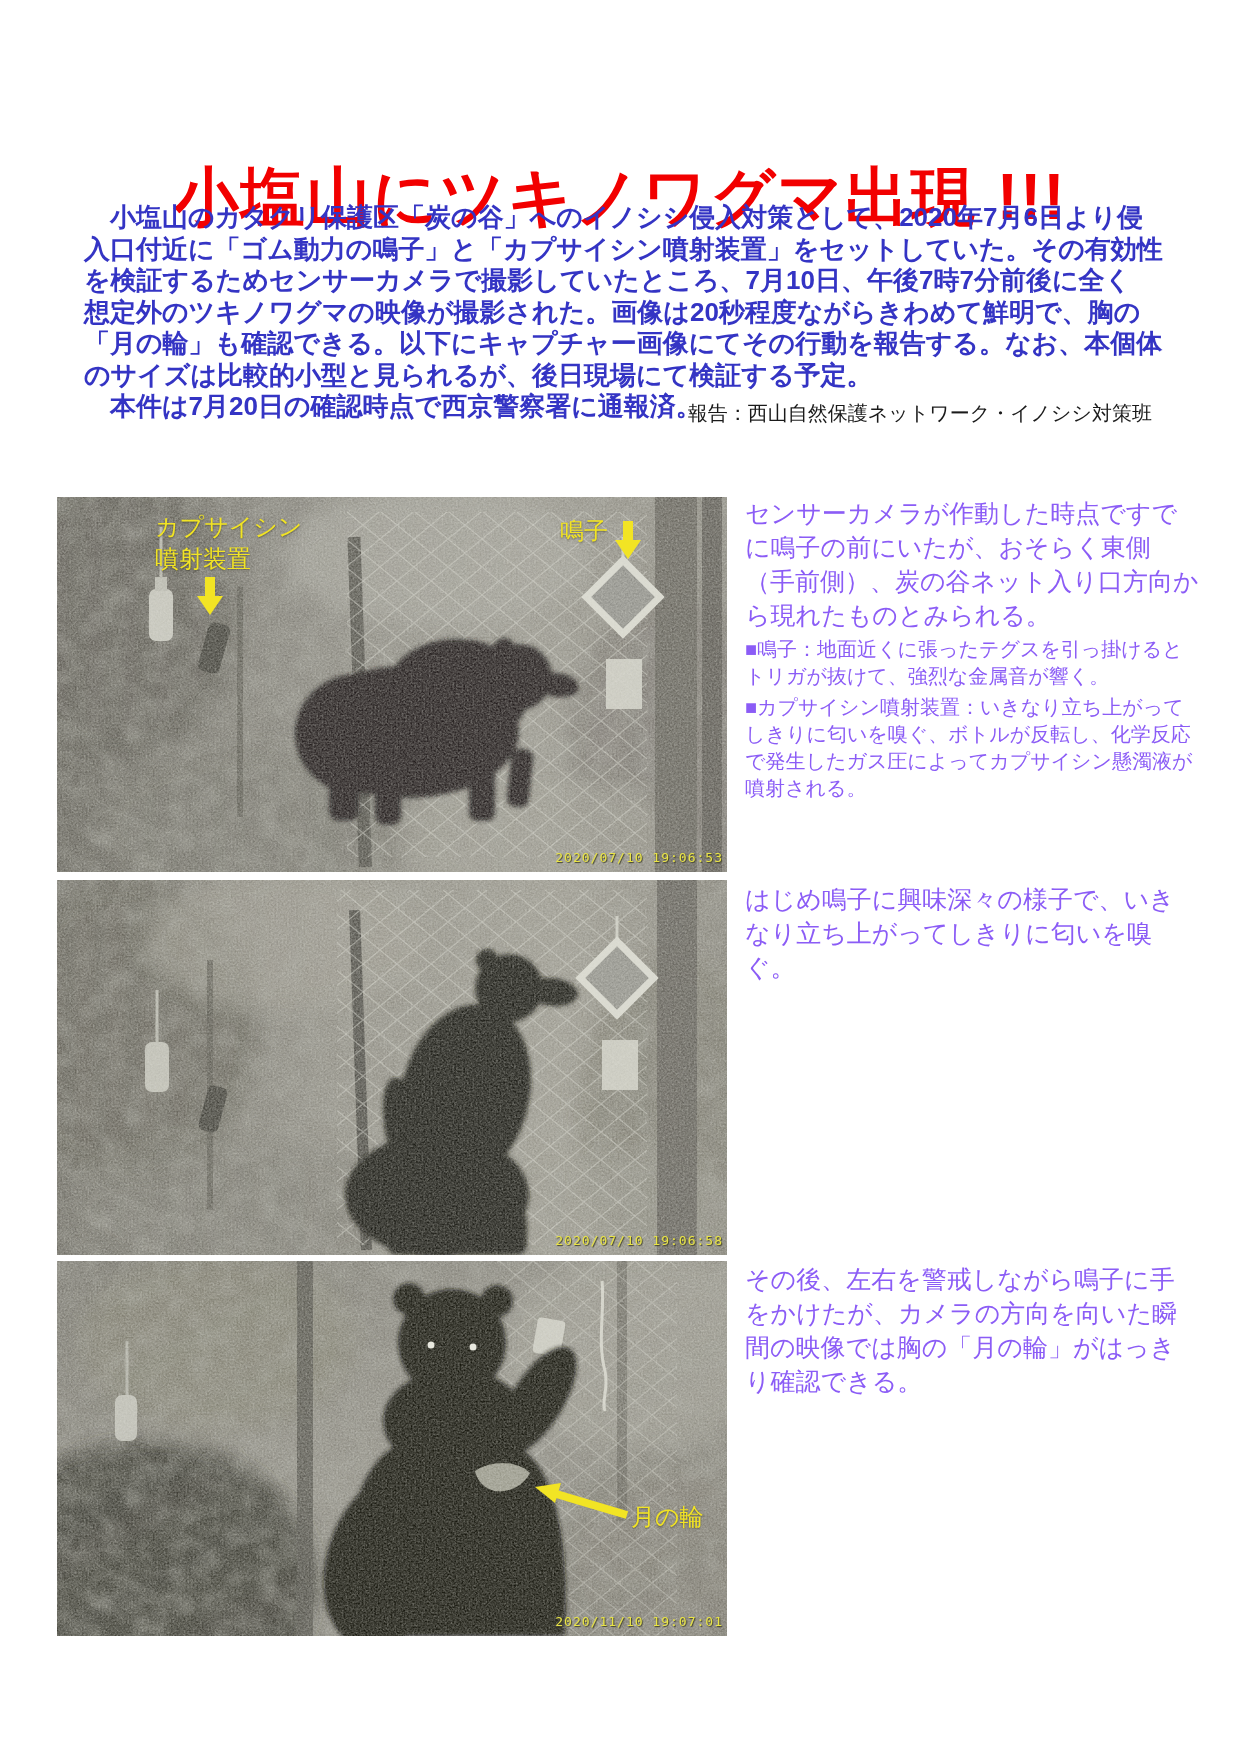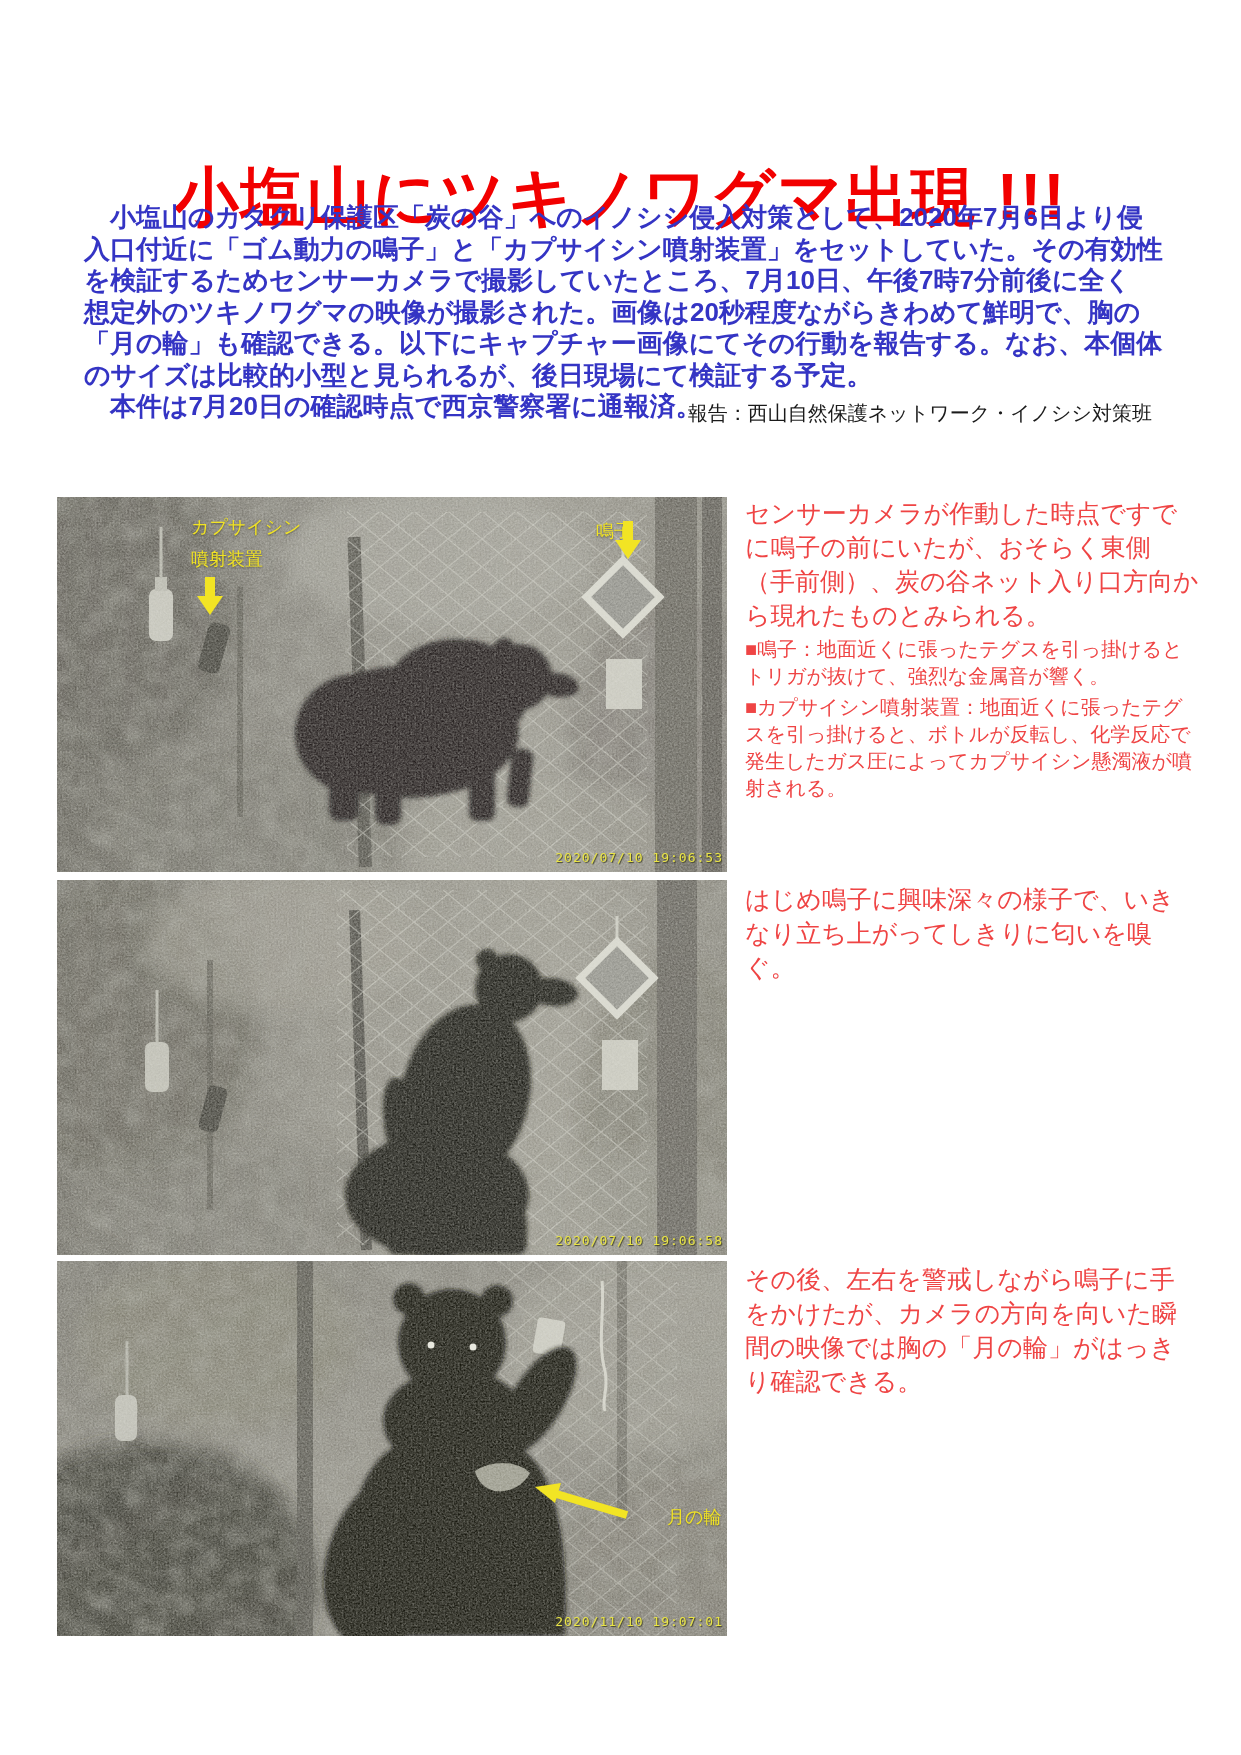--- a/index.html
+++ b/index.html
@@ -13,24 +13,24 @@
   .attribution{position:absolute;top:400px;left:84px;width:1068px;text-align:right;
          color:#1a1a1a;font-size:20px;}
   .photo{position:absolute;left:57px;width:670px;height:375px;overflow:hidden;background:#8c8c85;}
   #photo1{top:497px}
   #photo2{top:880px}
   #photo3{top:1261px}
   .photo svg.scene{position:absolute;left:0;top:0;}
   .ts{position:absolute;right:4px;bottom:7px;color:#e9e446;
       font-family:"DejaVu Sans Mono",monospace;font-size:13px;letter-spacing:1px;
       text-shadow:1px 1px 1px #44442a;white-space:nowrap;}
-  .ph-label{position:absolute;color:#f2e424;font-size:18px;line-height:32px;
-      white-space:pre-line;text-shadow:0 1px 2px rgba(40,40,20,.55);margin-left:36px;}
+  .ph-label{position:absolute;color:#f2e424;font-size:24px;line-height:32px;
+      white-space:pre-line;text-shadow:0 1px 2px rgba(40,40,20,.55);}
   .arrow-overlay{position:absolute;}
-  .note{position:absolute;left:745px;width:455px;color:#ef4444;}
+  .note{position:absolute;left:745px;width:455px;color:#8b5cf6;}
   #note1{top:496px}
   #note2{top:882px}
   #note3{top:1262px}
   .note .main{font-size:25px;line-height:34px;}
   .note .bullet{font-size:20px;line-height:27px;margin-top:4px;}
 </style>
 </head>
 <body>
 
 <svg width="0" height="0" style="position:absolute" aria-hidden="true">
@@ -221,21 +221,21 @@
       <line x1="100" y1="40" x2="26" y2="18" stroke="#f2e424" stroke-width="8"></line>
       <polygon points="8,12 34,8 28,28" fill="#f2e424"></polygon>
     </svg>
     <div class="ph-label" style="left:574px;top:240px;">月の輪</div>
     <div class="ts">2020/11/10 19:07:01</div>
   </div>
 
   <div class="note" id="note1">
     <div class="main">センサーカメラが作動した時点ですでに鳴子の前にいたが、おそらく東側（手前側）、炭の谷ネット入り口方向から現れたものとみられる。</div>
     <div class="bullet">■鳴子：地面近くに張ったテグスを引っ掛けるとトリガが抜けて、強烈な金属音が響く。</div>
-    <div class="bullet">■カプサイシン噴射装置：地面近くに張ったテグスを引っ掛けると、ボトルが反転し、化学反応で発生したガス圧によってカプサイシン懸濁液が噴射される。</div>
+    <div class="bullet">■カプサイシン噴射装置：いきなり立ち上がってしきりに匂いを嗅ぐ、ボトルが反転し、化学反応で発生したガス圧によってカプサイシン懸濁液が噴射される。</div>
   </div>
   <div class="note" id="note3">
     <div class="main">その後、左右を警戒しながら鳴子に手をかけたが、カメラの方向を向いた瞬間の映像では胸の「月の輪」がはっきり確認できる。</div>
   </div>
   <div class="note" id="note2">
     <div class="main">はじめ鳴子に興味深々の様子で、いきなり立ち上がってしきりに匂いを嗅ぐ。</div>
   </div>
 
 </div>
 

